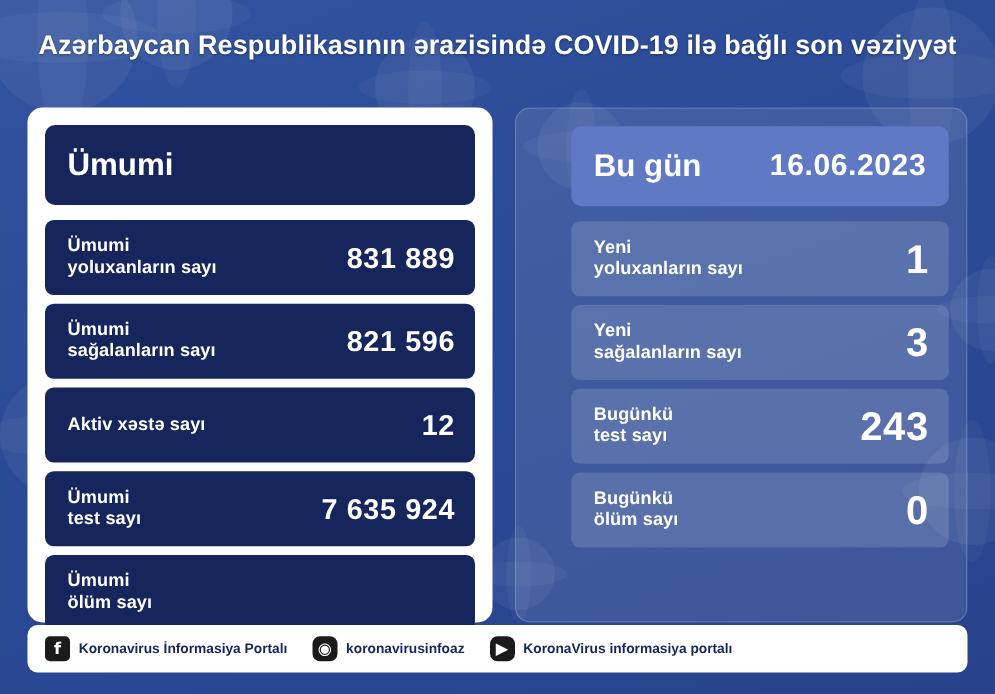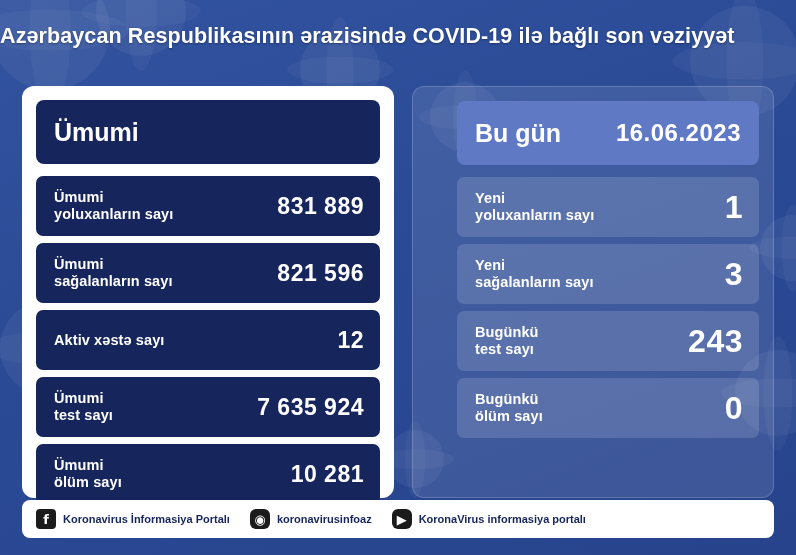--- a/index.html
+++ b/index.html
@@ -53,20 +53,21 @@
   .v6 { width: 96px; height: 96px; left: 0px; top: 300px; }
   .v7 { width: 86px; height: 86px; left: 735px; top: 350px; }
   .v8 { width: 66px; height: 66px; left: 760px; top: 215px; }
   .v9 { width: 58px; height: 58px; left: 386px; top: 430px; }
 
   .title {
     position: absolute;
     top: 24px;
     left: 0;
     width: 796px;
+    text-align: center;
     color: #ffffff;
     font-size: 21.5px;
     font-weight: bold;
     letter-spacing: 0.1px;
     text-shadow: 0 1px 2px rgba(0,0,0,0.35);
   }
 
   .columns {
     position: absolute;
     top: 86px;
@@ -270,21 +271,20 @@
           <span class="value">12</span>
         </div>
         <div class="row">
           <span class="label">Ümumi
 test sayı</span>
           <span class="value">7 635 924</span>
         </div>
         <div class="row">
           <span class="label">Ümumi
 ölüm sayı</span>
-          <span class="value">10 281</span>
         </div>
       </div>
     </div>
 
     <div class="col col-right">
       <div class="col-header">
         <span>Bu gün</span>
         <span class="date">16.06.2023</span>
       </div>
       <div class="rows">

